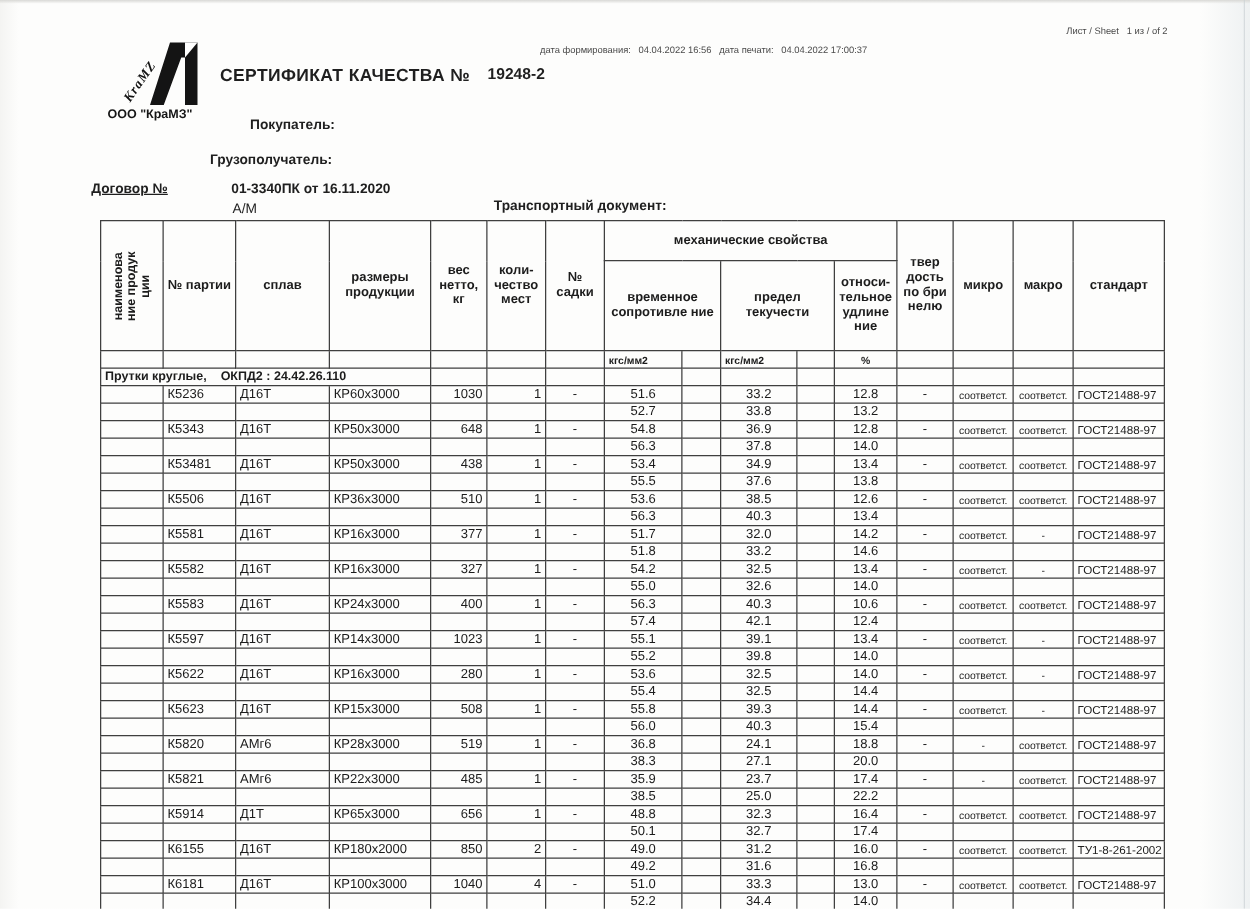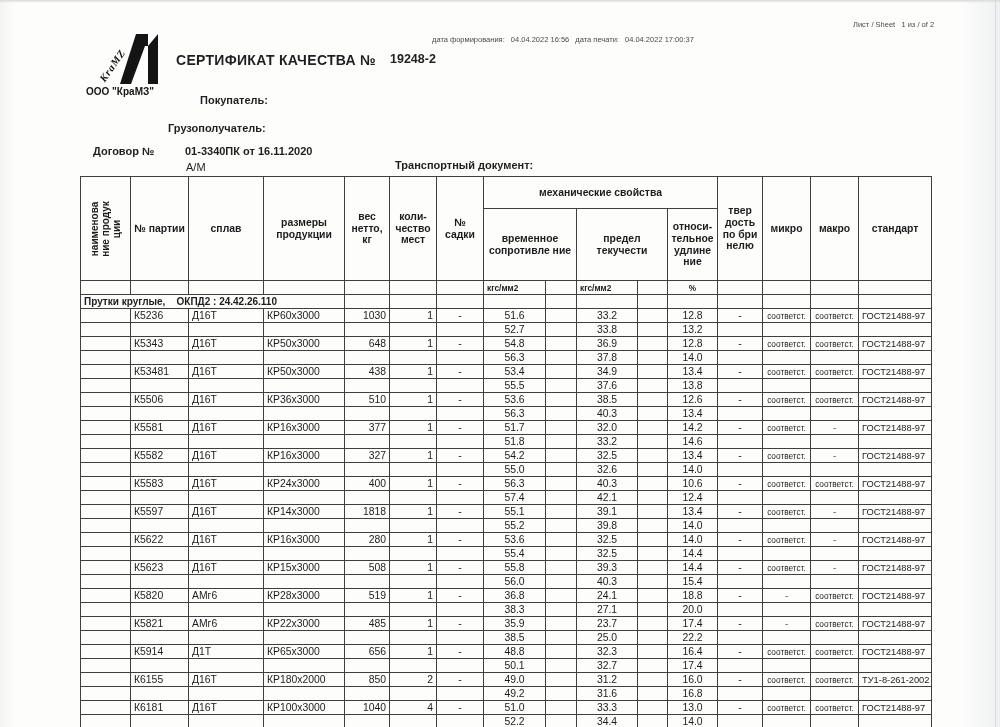--- a/index.html
+++ b/index.html
@@ -19,21 +19,21 @@
 
   .logo{position:absolute;left:86px;top:30px;width:110px;height:72px;}
   .logo svg{position:absolute;left:32px;top:2px;}
   .logo .kramz-rot{position:absolute;left:8px;top:30px;transform:rotate(-55deg);font-family:"Liberation Serif",serif;font-style:italic;font-weight:bold;font-size:10.5px;letter-spacing:1px;color:#111;}
   .logo .company{position:absolute;left:0px;top:56px;font-size:10px;font-weight:bold;white-space:nowrap;color:#151515;}
 
   .doc-title{position:absolute;left:176px;top:52px;font-size:14px;font-weight:bold;letter-spacing:.3px;}
   .doc-number{position:absolute;left:390px;top:52px;font-size:12.5px;font-weight:bold;}
   .lbl-buyer{position:absolute;left:200px;top:94px;font-size:11px;font-weight:bold;}
   .lbl-consignee{position:absolute;left:168px;top:122px;font-size:11px;font-weight:bold;}
-  .lbl-contract{position:absolute;left:93px;top:145px;font-size:11px;font-weight:bold;}
+  .lbl-contract{position:absolute;left:73px;top:145px;font-size:11px;font-weight:bold;text-decoration:underline;}
   .val-contract{position:absolute;left:185px;top:145px;font-size:11px;font-weight:bold;}
   .val-contract2{position:absolute;left:186px;top:161px;font-size:11px;font-weight:normal;}
   .lbl-transport{position:absolute;left:395px;top:159px;font-size:11px;font-weight:bold;}
 
   
   table.cert{
     position:absolute;left:80px;top:176px;border-collapse:collapse;table-layout:fixed;
     width:851px;font-size:10.4px;color:#1c1c1c;
   }
   table.cert th,table.cert td{border:1px solid #3f3f3f;padding:0 3px;overflow:hidden;}
@@ -423,21 +423,21 @@
           <td class="c-center"></td>
           <td class="c-small"></td>
           <td class="c-small"></td>
           <td class="c-std"></td>
         </tr>
         <tr class="datarow">
           <td></td>
           <td class="c-left">К5597</td>
           <td class="c-left">Д16Т</td>
           <td class="c-left">КР14х3000</td>
-          <td class="c-right">1818</td>
+          <td class="c-right">1023</td>
           <td class="c-right">1</td>
           <td class="c-center">-</td>
           <td class="c-center">55.1</td>
           <td></td>
           <td class="c-center">39.1</td>
           <td></td>
           <td class="c-center">13.4</td>
           <td class="c-center">-</td>
           <td class="c-small">соответст.</td>
           <td class="c-small">-</td>

